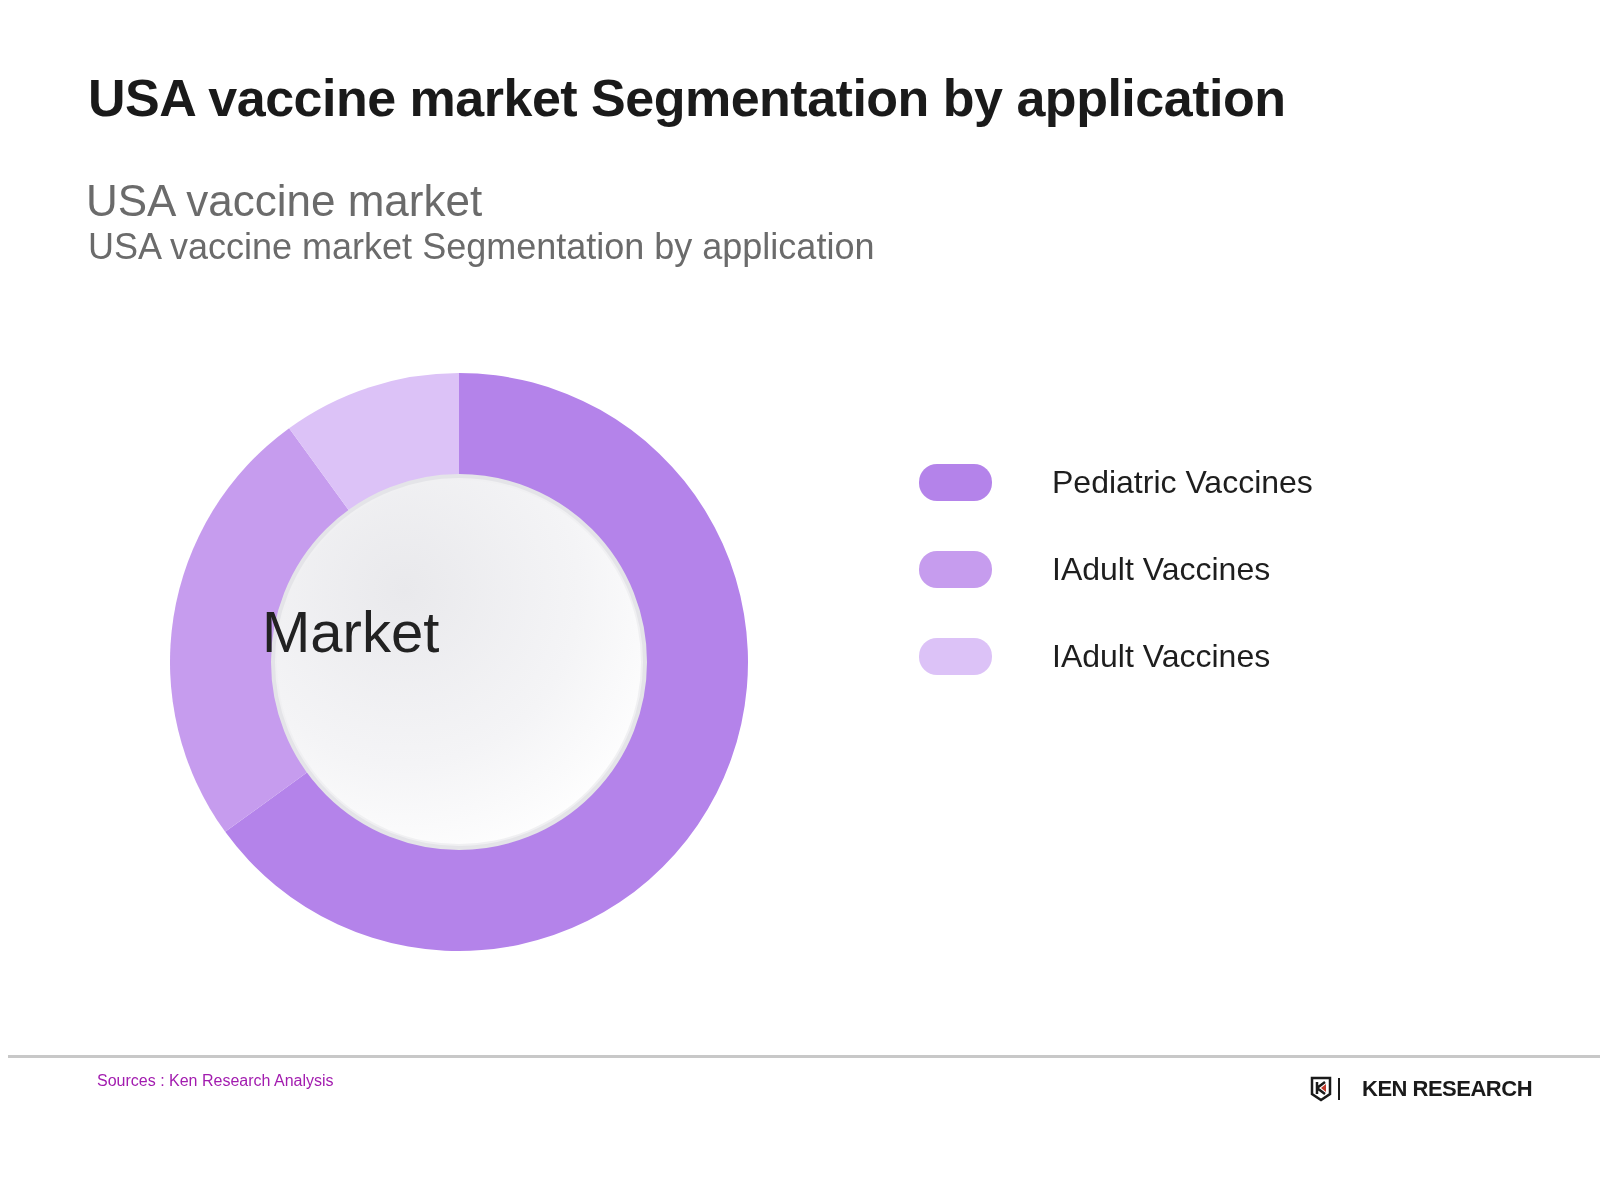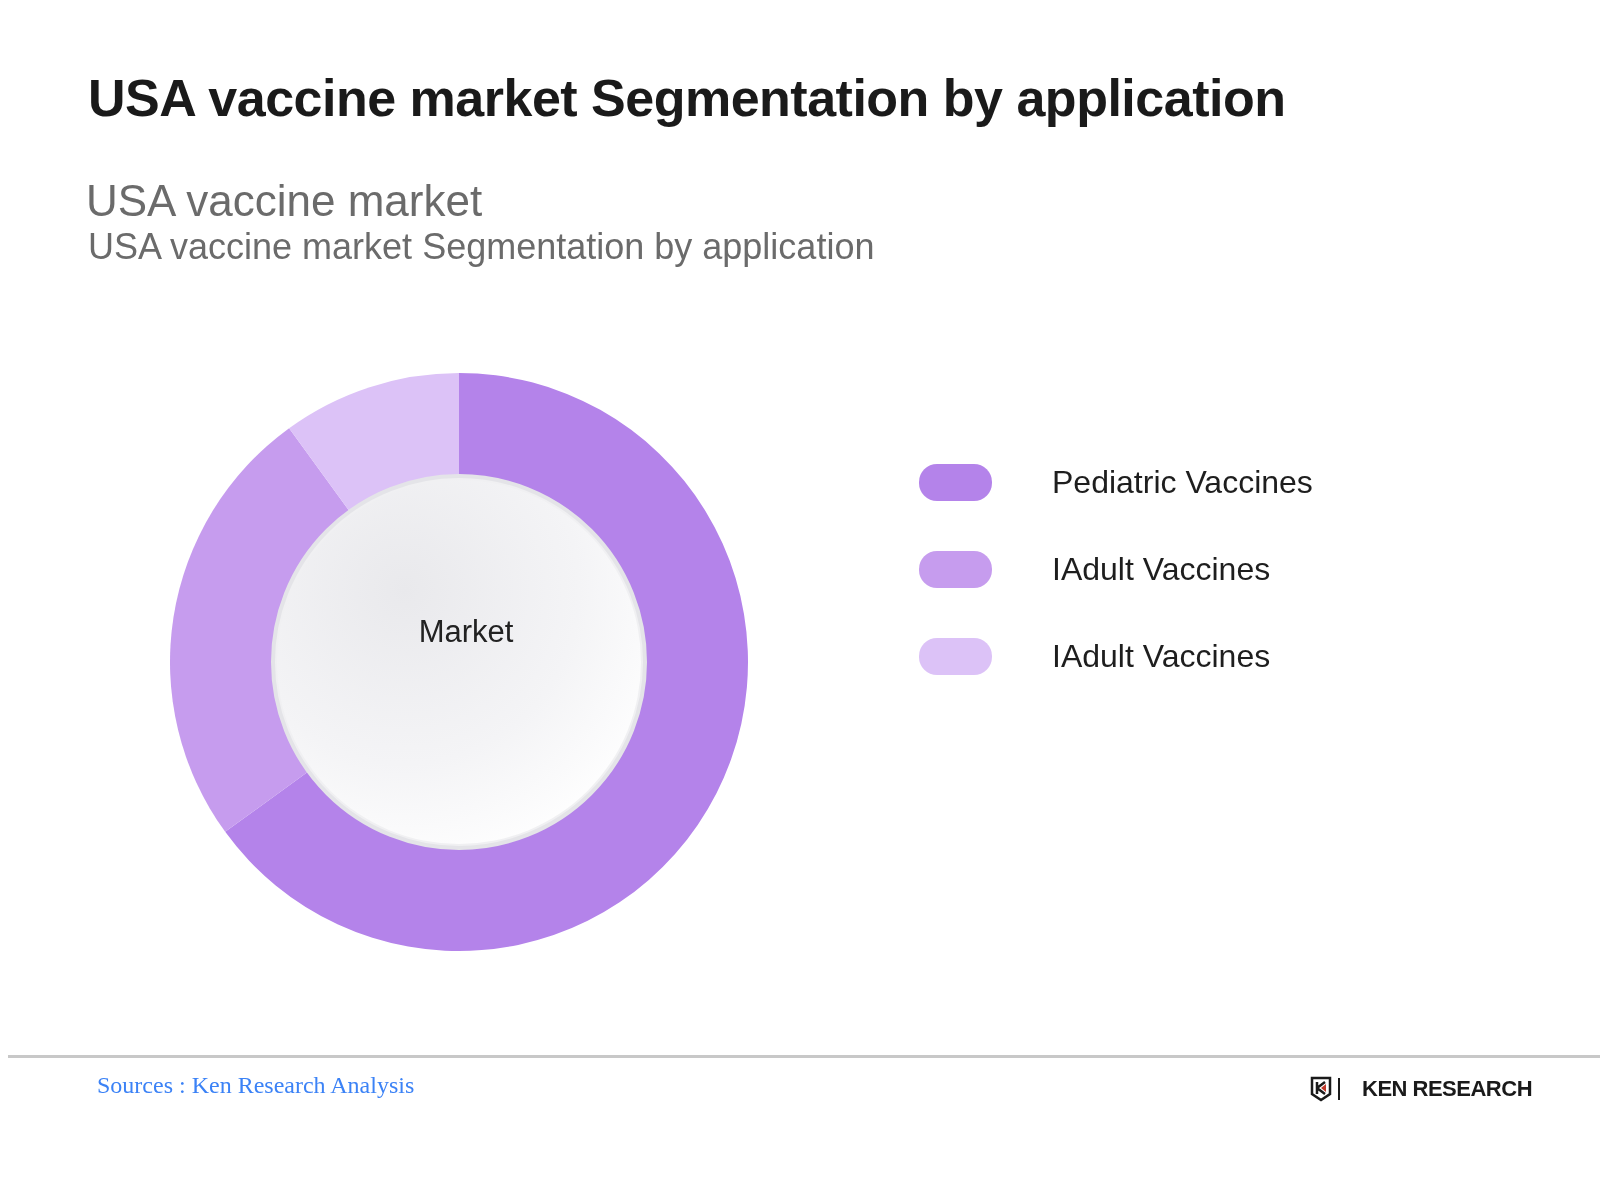--- a/index.html
+++ b/index.html
@@ -1,27 +1,27 @@
 <!DOCTYPE html>
 <html><head>
 <meta charset="utf-8">
 <style>
   html,body{margin:0;padding:0;background:#fff;}
   body{width:1600px;height:1200px;position:relative;overflow:hidden;font-family:"Liberation Sans",sans-serif;}
   .title{position:absolute;left:88px;top:68px;font-size:52px;font-weight:bold;color:#1a1a1a;letter-spacing:-0.5px;}
   .sub1{position:absolute;left:86px;top:176px;font-size:44px;color:#6b6b6b;}
   .sub2{position:absolute;left:88px;top:226px;font-size:36px;color:#6b6b6b;}
   .donut{position:absolute;left:170px;top:373px;width:590px;height:590px;}
-  .center-label{position:absolute;left:276px;top:600px;width:380px;text-align:center;font-size:31px;line-height:64px;color:#222;}
+  .center-label{position:absolute;left:262px;top:600px;width:380px;font-size:58px;line-height:64px;color:#222;}
   .legend{position:absolute;left:919px;top:464px;}
   .legend-item{display:flex;align-items:center;height:37px;margin-bottom:50px;}
   .swatch{width:73px;height:37px;border-radius:18px;margin-right:60px;}
   .legend-label{font-size:32px;color:#1e1e1e;}
   .divider{position:absolute;left:8px;top:1055px;width:1592px;height:3px;background:#c8c8c8;}
-  .source{position:absolute;left:97px;top:1072px;font-size:24px;color:#3b82f6;font-family:Liberation Serif, serif;}
+  .source{position:absolute;left:97px;top:1072px;font-size:16px;color:#a21caf;}
   .logo{position:absolute;left:1310px;top:1076px;display:flex;align-items:center;}
   .logo-text{font-size:22px;font-weight:bold;color:#1a1a1a;letter-spacing:-0.5px;margin-left:22px;}
 </style>
 </head>
 <body>
 
 <div class="title">USA vaccine market Segmentation by application</div>
 <div class="sub1">USA vaccine market</div>
 <div class="sub2">USA vaccine market Segmentation by application</div>
 

